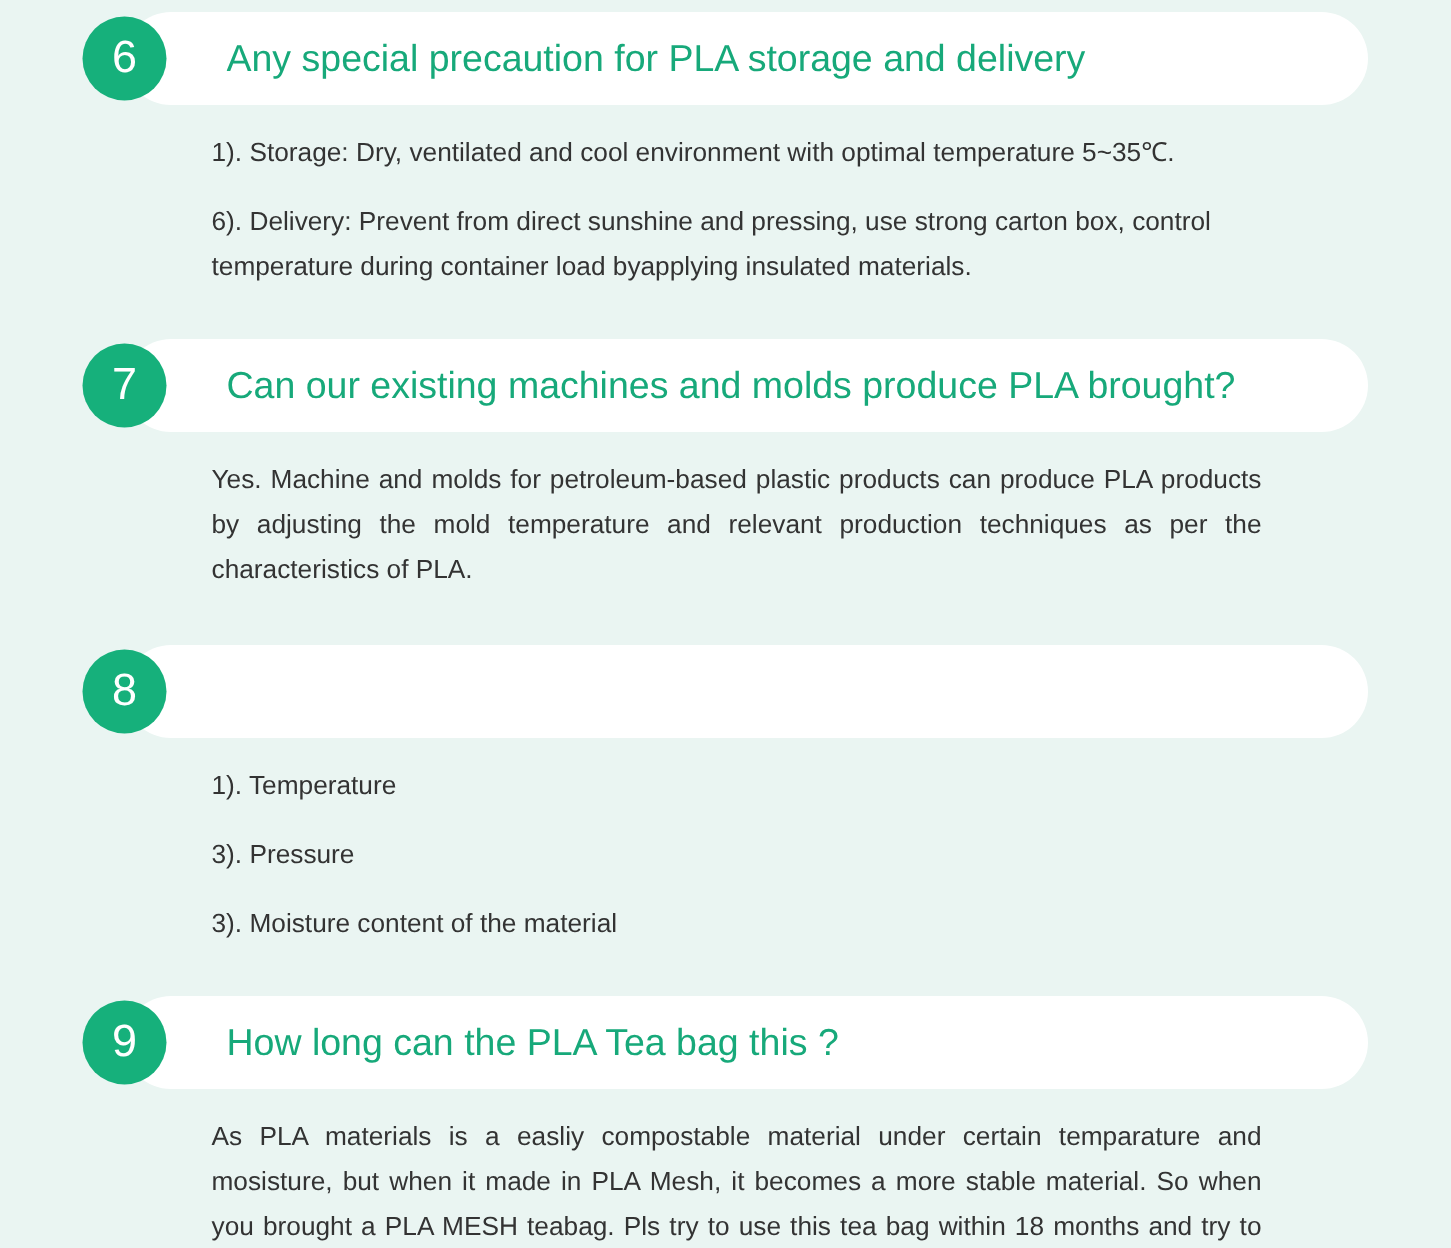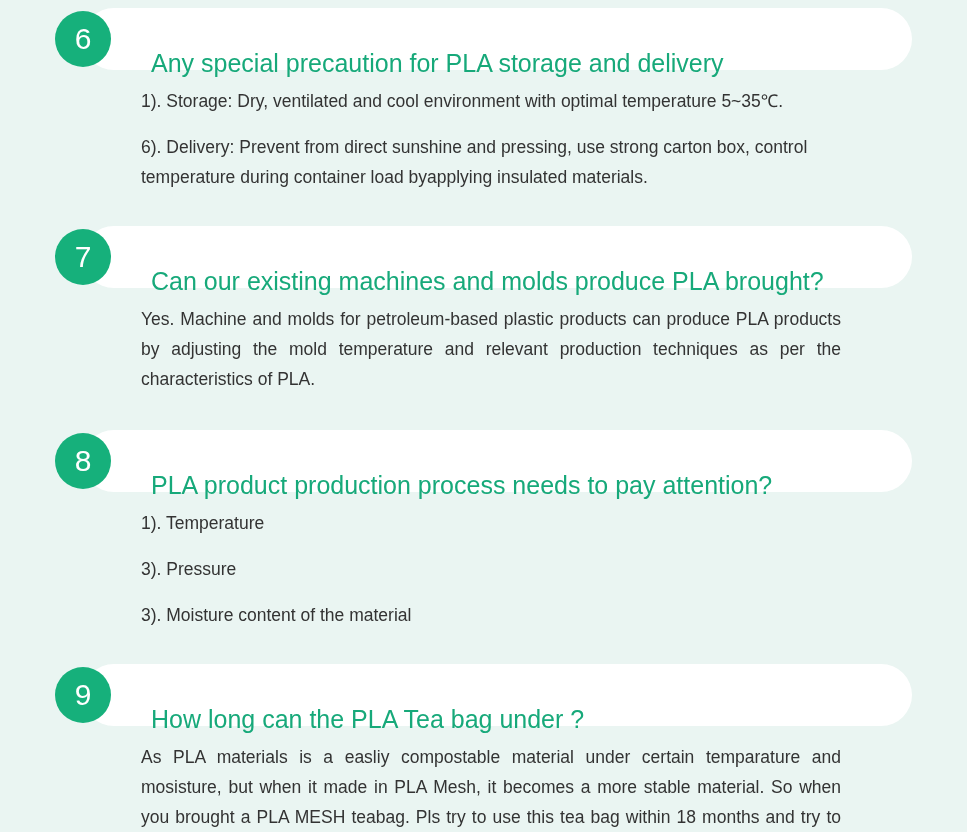--- a/index.html
+++ b/index.html
@@ -62,21 +62,20 @@
     position: absolute;
     left: 96px;
     top: 0;
     right: 20px;
     height: 62px;
     line-height: 62px;
     color: #17a97a;
     font-size: 25px;
     white-space: nowrap;
     overflow: hidden;
-    margin-top: 24px;
   }
   .faq-answer {
     margin: 14px 110px 0 125px;
     color: #333333;
     font-size: 17.5px;
     line-height: 30px;
   }
   .faq-answer p {
     margin: 16px;
   }
@@ -117,36 +116,35 @@
         <p>Yes. Machine and molds for petroleum-based plastic products can produce PLA products by adjusting the mold temperature and relevant production techniques as per the characteristics of PLA.</p>
       </div>
     </div>
 
     <div class="spacer-2"></div>
 
     <div class="faq-item">
       <div class="faq-header">
         <div class="faq-bar"></div>
         <div class="faq-num">8</div>
-        <div class="faq-q">PLA product production process needs to pay attention?</div>
       </div>
       <div class="faq-answer">
         <p>1). Temperature</p>
         <p>3). Pressure</p>
         <p>3). Moisture content of the material</p>
       </div>
     </div>
 
     <div class="spacer-3"></div>
 
     <div class="faq-item">
       <div class="faq-header">
         <div class="faq-bar"></div>
         <div class="faq-num">9</div>
-        <div class="faq-q">How long can the PLA Tea bag under ?</div>
+        <div class="faq-q">How long can the PLA Tea bag this ?</div>
       </div>
       <div class="faq-answer justify">
         <p>As PLA materials is a easliy compostable material under certain temparature and mosisture, but when it made in PLA Mesh, it becomes a more stable material. So when you brought a PLA MESH teabag. Pls try to use this tea bag within  18 months and try to keep them in dry and cool enviroment with optimal temperature 5~35℃.</p>
       </div>
     </div>
 
   </div>
 </div>
 
 </body></html>

